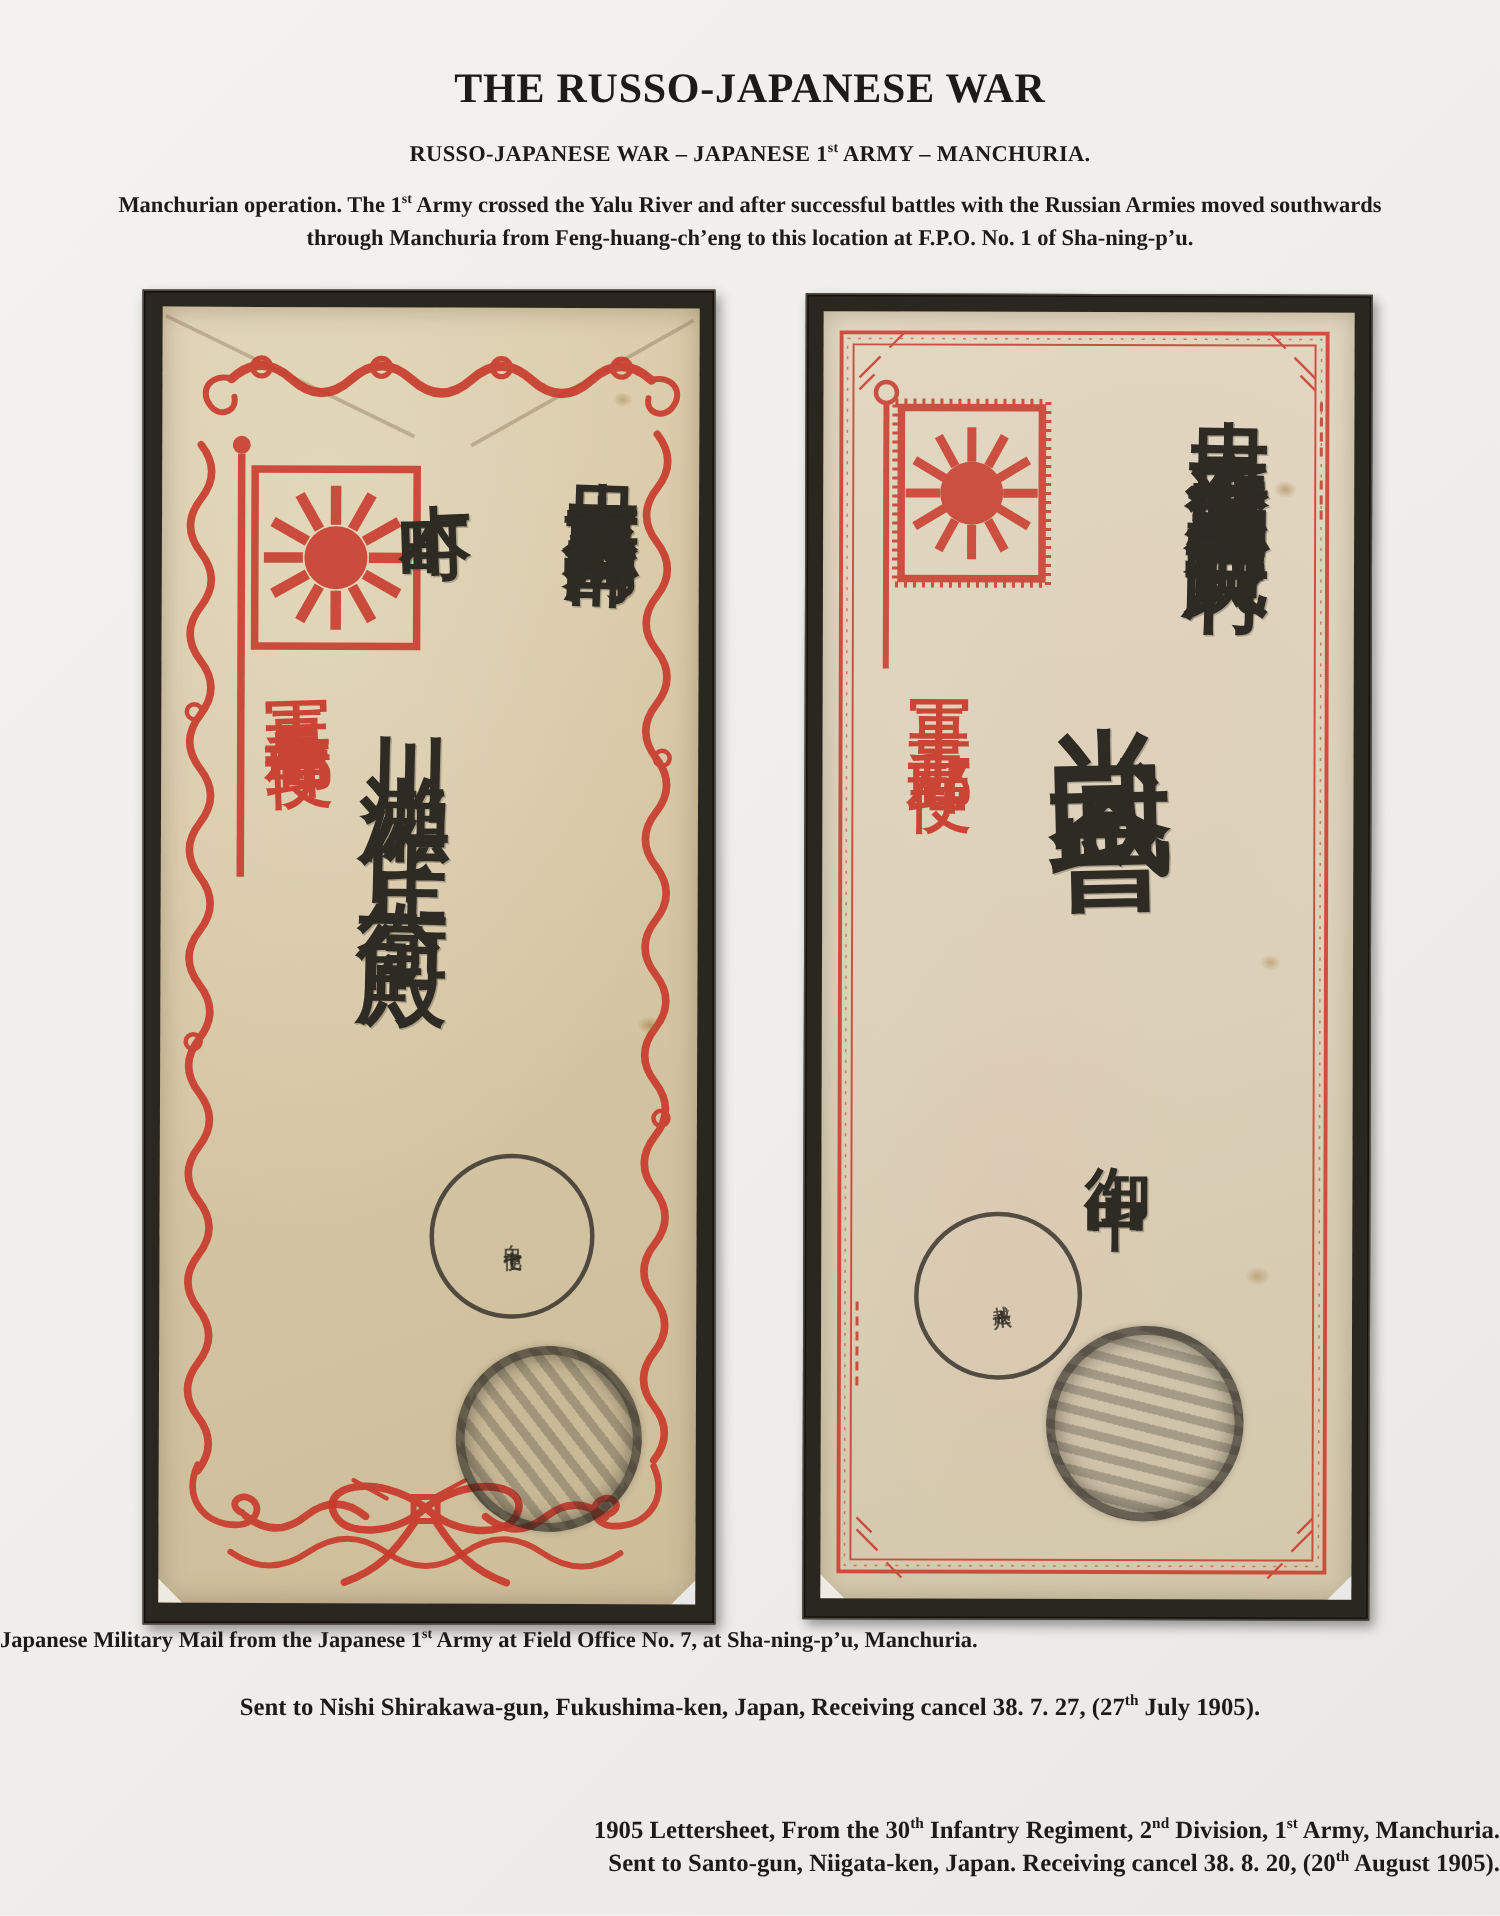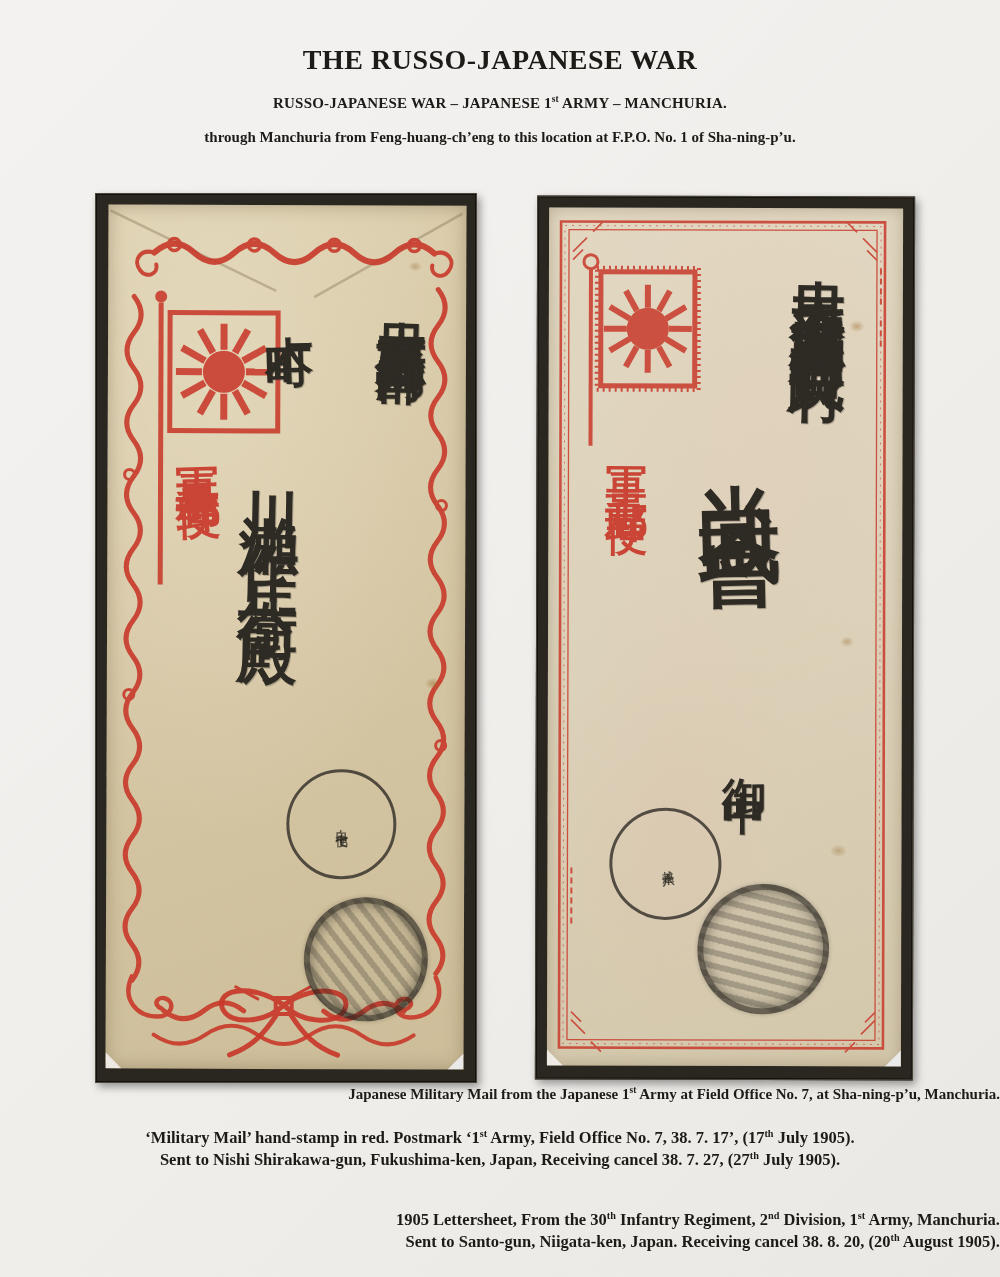--- a/index.html
+++ b/index.html
@@ -43,33 +43,34 @@
     font-family:"DejaVu Sans", sans-serif;font-size:12px;letter-spacing:2px;
     color:rgba(43,40,34,.75);font-weight:bold;}
   .pm-heavy{border:6px solid rgba(40,37,31,.62);
     background:
      repeating-linear-gradient(38deg, rgba(40,37,31,.28) 0 6px, rgba(40,37,31,.04) 6px 13px);
     box-shadow:inset 0 0 14px rgba(40,37,31,.55), 0 0 4px rgba(40,37,31,.25);}
 
   .stain{position:absolute;border-radius:50%;}
   .corner{position:absolute;width:0;height:0;border-style:solid;opacity:.9;}
 
-  .caption{position:absolute;left:0;width:1000px;text-align:right;font-weight:bold;}
+  .caption{position:absolute;left:0;width:1000px;text-align:left;font-weight:bold;}
   #caption{top:1086px;font-size:15px;}
   .descblock{position:absolute;left:0;width:1000px;text-align:center;font-weight:bold;
     font-size:16.5px;line-height:22px;}
   #desc1{top:1127px;}
   #desc2{top:1209px;text-align:right;}
 </style>
 </head>
 <body>
 
 <div class="hdr" id="title">THE RUSSO-JAPANESE WAR</div>
 <div class="hdr" id="subtitle">RUSSO-JAPANESE WAR – JAPANESE 1<sup>st</sup> ARMY – MANCHURIA.</div>
 <div class="hdr" id="intro">
+  <div>Manchurian operation. The 1<sup>st</sup> Army crossed the Yalu River and after successful battles with the Russian Armies moved southwards</div>
   <div>through Manchuria from Feng-huang-ch’eng to this location at F.P.O. No. 1 of Sha-ning-p’u.</div>
 </div>
 
 <div class="mount" id="mount-left">
   <div class="env" id="env-left">
 
     <svg class="deco" width="356" height="864" viewBox="0 0 356 864">
       <path d="M2,6 L168,86 M354,8 L206,92" stroke="rgba(120,100,70,.35)" stroke-width="2.5" fill="none"></path>
 
       <g stroke="#c8392b" fill="none" stroke-linecap="round" opacity=".9">
@@ -203,20 +204,19 @@
     <div class="stain" style="left:292px;top:428px;width:14px;height:11px;background:radial-gradient(rgba(150,105,45,.4),rgba(150,105,45,0) 70%);"></div>
     <div class="stain" style="left:282px;top:636px;width:18px;height:13px;background:radial-gradient(rgba(150,105,45,.4),rgba(150,105,45,0) 70%);"></div>
     <div class="corner" style="left:0;bottom:0;border-width:16px 0 0 16px;border-color:transparent transparent transparent #f3f1ec;"></div>
     <div class="corner" style="right:0;bottom:0;border-width:0 0 16px 16px;border-color:transparent transparent #eef0f3 transparent;"></div>
   </div>
 </div>
 
 <div class="caption" id="caption">Japanese Military Mail from the Japanese 1<sup>st</sup> Army at Field Office No. 7, at Sha-ning-p’u, Manchuria.</div>
 
 <div class="descblock" id="desc1">
-  <div>‘Military Mail’ hand-stamp in red. Postmark ‘1<sup>st</sup> Army, Field Office No. 7, 38. 7. 17’, (17<sup>th</sup> July 1905).</div>
   <div>Sent to Nishi Shirakawa-gun, Fukushima-ken, Japan, Receiving cancel 38. 7. 27, (27<sup>th</sup> July 1905).</div>
 </div>
 
 <div class="descblock" id="desc2">
   <div>1905 Lettersheet, From the 30<sup>th</sup> Infantry Regiment, 2<sup>nd</sup> Division, 1<sup>st</sup> Army, Manchuria.</div>
   <div>Sent to Santo-gun, Niigata-ken, Japan. Receiving cancel 38. 8. 20, (20<sup>th</sup> August 1905).</div>
 </div>
 
 </body></html>

